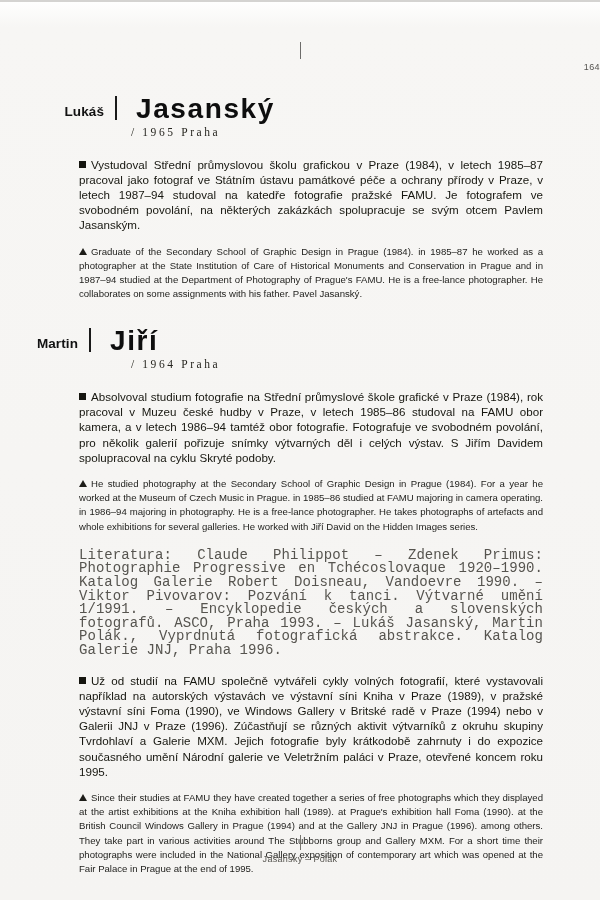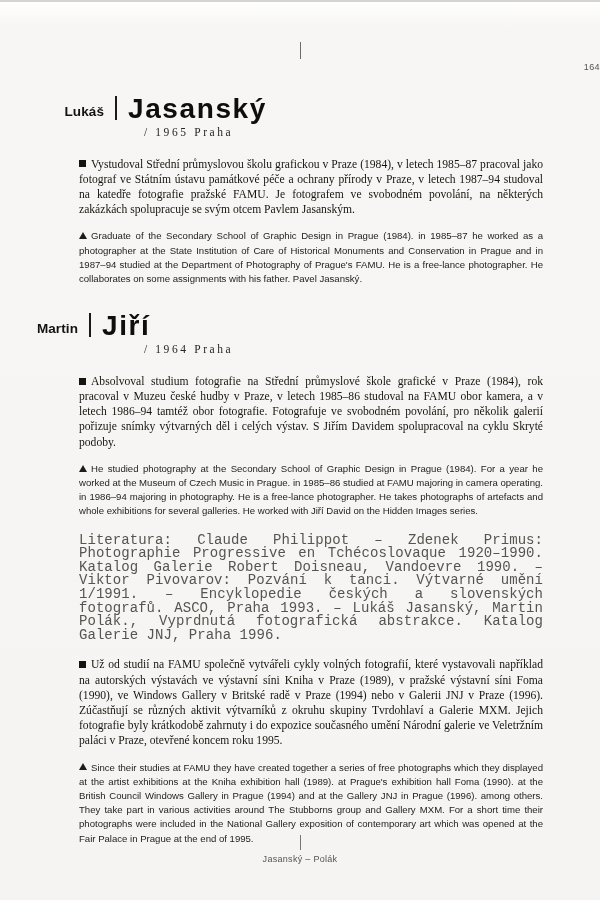--- a/index.html
+++ b/index.html
@@ -81,43 +81,43 @@
     background: #1a1a1a;
     margin: 1px 11px 4px 11px;
   }
   .surname {
     font-family: "Liberation Sans", sans-serif;
     font-weight: bold;
     font-size: 28px;
     letter-spacing: 1.6px;
     color: #0e0e0e;
     line-height: 1.02;
+    margin-left: 8px;
   }
   .birthline {
     font-family: "Liberation Serif", serif;
     font-size: 11.5px;
     letter-spacing: 2.6px;
     color: #26251f;
     padding-left: 131px;
     margin-top: 2px;
-    margin-left: 13px;
   }
   .namehead.polak { padding-left: 22px; }
   .namehead.polak .firstname { min-width: 56px; }
 
   
   .para {
     box-sizing: border-box;
     padding-left: 79px;
     padding-right: 57px;
     text-align: justify;
     text-justify: inter-word;
   }
   .cz {
-    font-family: Liberation Serif, serif;
+    font-family: Liberation Sans, sans-serif;
     font-size: 11.6px;
     line-height: 15.2px;
     color: #16160f;
   }
   .en {
     font-family: "Liberation Sans", sans-serif;
     font-size: 9.6px;
     line-height: 14.2px;
     color: #232320;
     letter-spacing: -0.01px;

